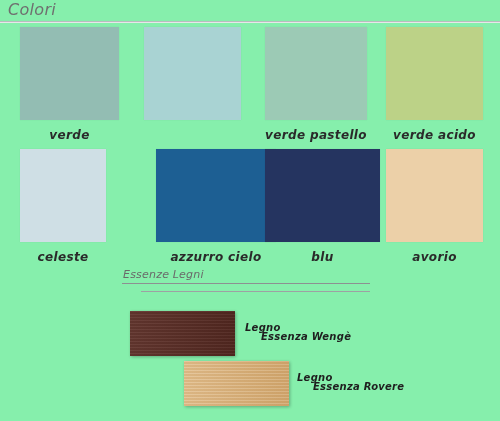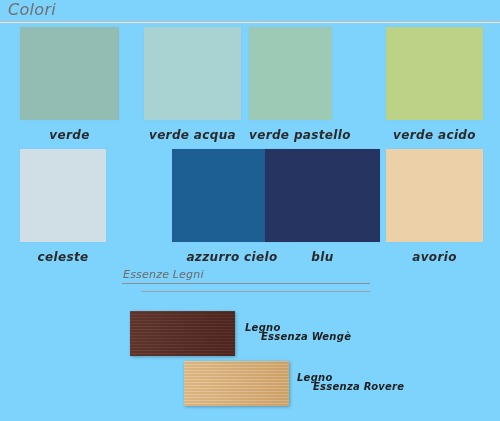--- a/index.html
+++ b/index.html
@@ -14,21 +14,21 @@
     position: relative;
     overflow: hidden;
     font-family: "Liberation Sans", sans-serif;
     background: #ffffff;
   }
 
   .page {
     position: absolute;
     left: 0; top: 0;
     width: 500px; height: 421px;
-    background: #7dd3fc;
+    background: #86efac;
   }
 
   
   .colori-title {
     position: absolute;
     left: 8px;
     top: 0px;
     font-family: "DejaVu Sans", sans-serif;
     font-style: italic;
     font-size: 16px;
@@ -58,21 +58,21 @@
     width: 500px;
     height: 122px;
   }
   .swatch-cell {
     position: absolute;
     top: 0;
     width: 98px;
   }
   .swatch-cell.c0 { left: 20px;  width: 99px; }
   .swatch-cell.c1 { left: 144px; width: 97px; }
-  .swatch-cell.c2 { left: 249px; width: 83px; }
+  .swatch-cell.c2 { left: 265px; width: 102px; }
   .swatch-cell.c3 { left: 386px; width: 97px; }
 
   .swatch-chip {
     width: 100%;
     height: 93px;
     box-shadow: 0 0 1px rgba(0,0,0,0.10);
   }
   .swatch-label {
     margin-top: 8px;
     text-align: center;
@@ -80,21 +80,21 @@
     font-style: italic;
     font-size: 12px;
     font-weight: 700;
     color: #2a2a2a;
     letter-spacing: 0.35px;
     white-space: nowrap;
   }
 
   .row2 { margin-top: 0px; }
   .row2 .swatch-cell.c0 { left: 20px;  width: 86px; }
-  .row2 .swatch-cell.c1 { left: 144px; width: 120px; padding-left: 28px; }
+  .row2 .swatch-cell.c1 { left: 128px; width: 120px; padding-left: 28px; }
   .row2 .swatch-cell.c2 { left: 265px; width: 115px; }
   .row2 .swatch-cell.c3 { left: 386px; width: 97px; }
 
   
   .legni-title {
     position: absolute;
     left: 123px;
     top: 268px;
     font-family: "DejaVu Sans", sans-serif;
     font-style: italic;
@@ -190,21 +190,20 @@
 
     <div class="swatch-row row1">
 
       <div class="swatch-cell c0">
         <div class="swatch-chip" style="background: rgb(147, 189, 179);"></div>
         <div class="swatch-label">verde</div>
       </div>
 
       <div class="swatch-cell c1">
         <div class="swatch-chip" style="background: rgb(169, 211, 211);"></div>
-        <div class="swatch-label">verde acqua</div>
       </div>
 
       <div class="swatch-cell c2">
         <div class="swatch-chip" style="background: rgb(156, 202, 181);"></div>
         <div class="swatch-label">verde pastello</div>
       </div>
 
       <div class="swatch-cell c3">
         <div class="swatch-chip" style="background: rgb(188, 210, 135);"></div>
         <div class="swatch-label">verde acido</div>

